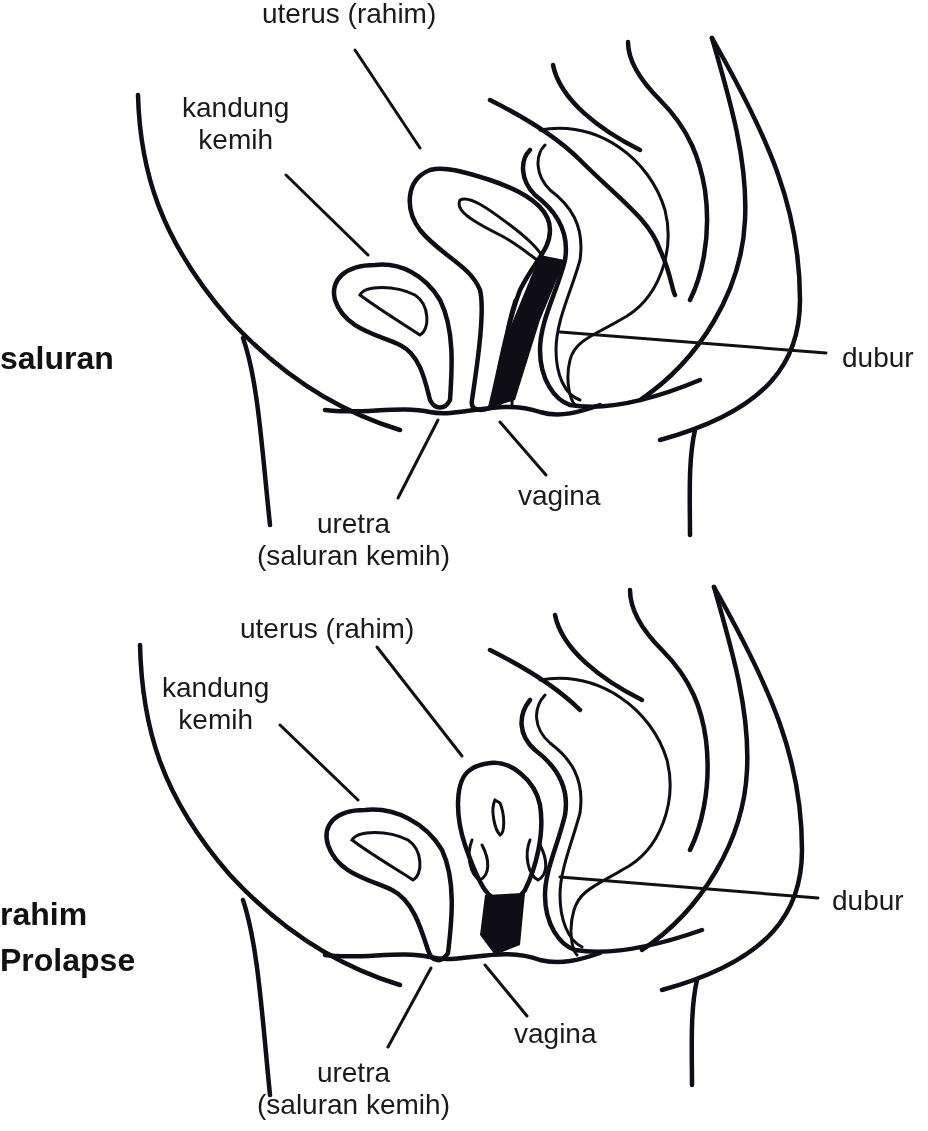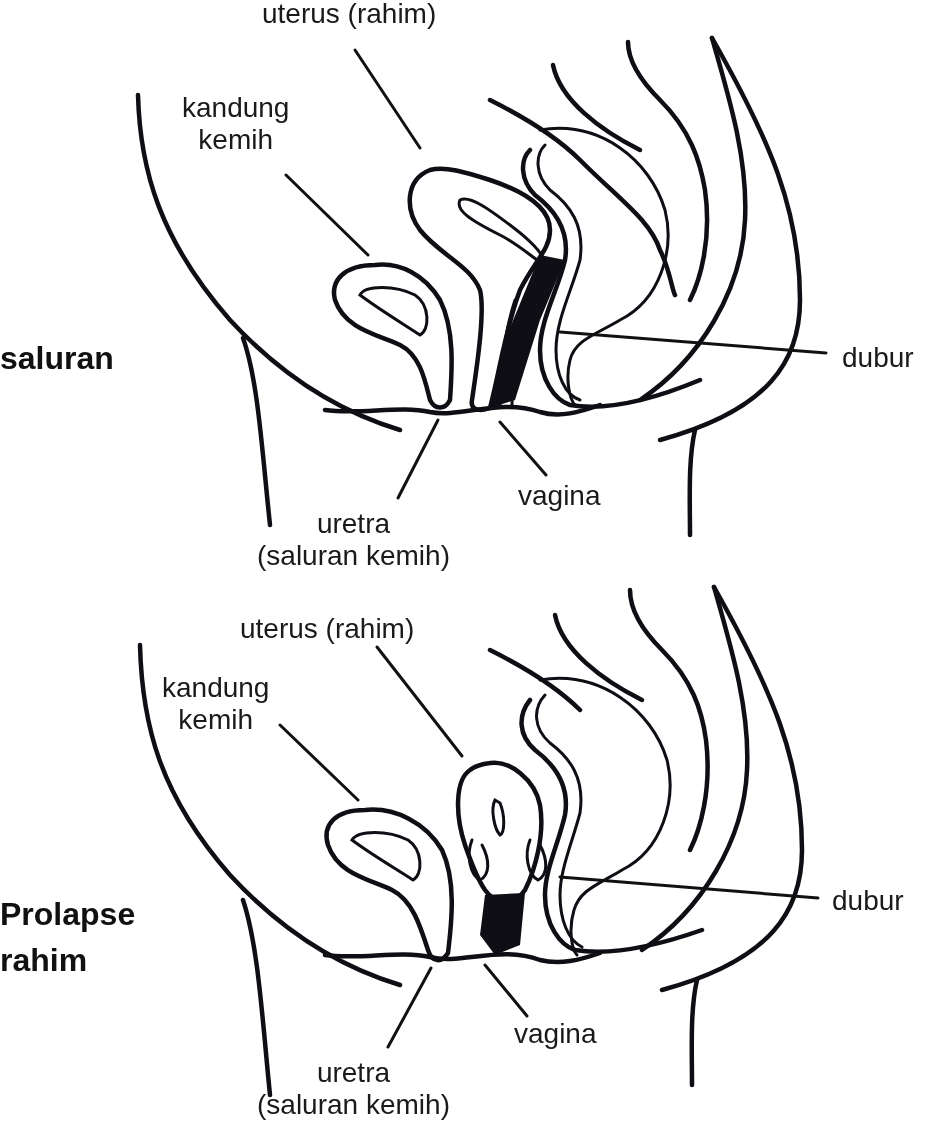--- a/index.html
+++ b/index.html
@@ -105,22 +105,22 @@
     <path class="o" d="M325 380 C 360 385, 400 375, 430 382 C 460 390, 500 370, 540 385 C 560 390, 580 385, 600 378"></path>
 
     <line class="ln" x1="377" y1="72" x2="462" y2="181"></line>
     <line class="ln" x1="280" y1="150" x2="358" y2="225"></line>
     <line class="ln" x1="560" y1="302" x2="818" y2="323"></line>
     <line class="ln" x1="431" y1="393" x2="388" y2="472"></line>
     <line class="ln" x1="485" y1="390" x2="527" y2="441"></line>
   </svg>
 
   <div class="title" style="left:0px; top:316px;">
+    <span>rahim</span>
     <span>Prolapse</span>
-    <span>rahim</span>
   </div>
 
   <div class="lbl" style="left:240px; top:38px;">uterus (rahim)</div>
   <div class="lbl" style="left:162px; top:97px;">
     <div>kandung</div>
     <div>kemih</div>
   </div>
   <div class="lbl" style="left:832px; top:310px;">dubur</div>
   <div class="lbl" style="left:514px; top:443px;">vagina</div>
   <div class="lbl" style="left:257px; top:482px;">

